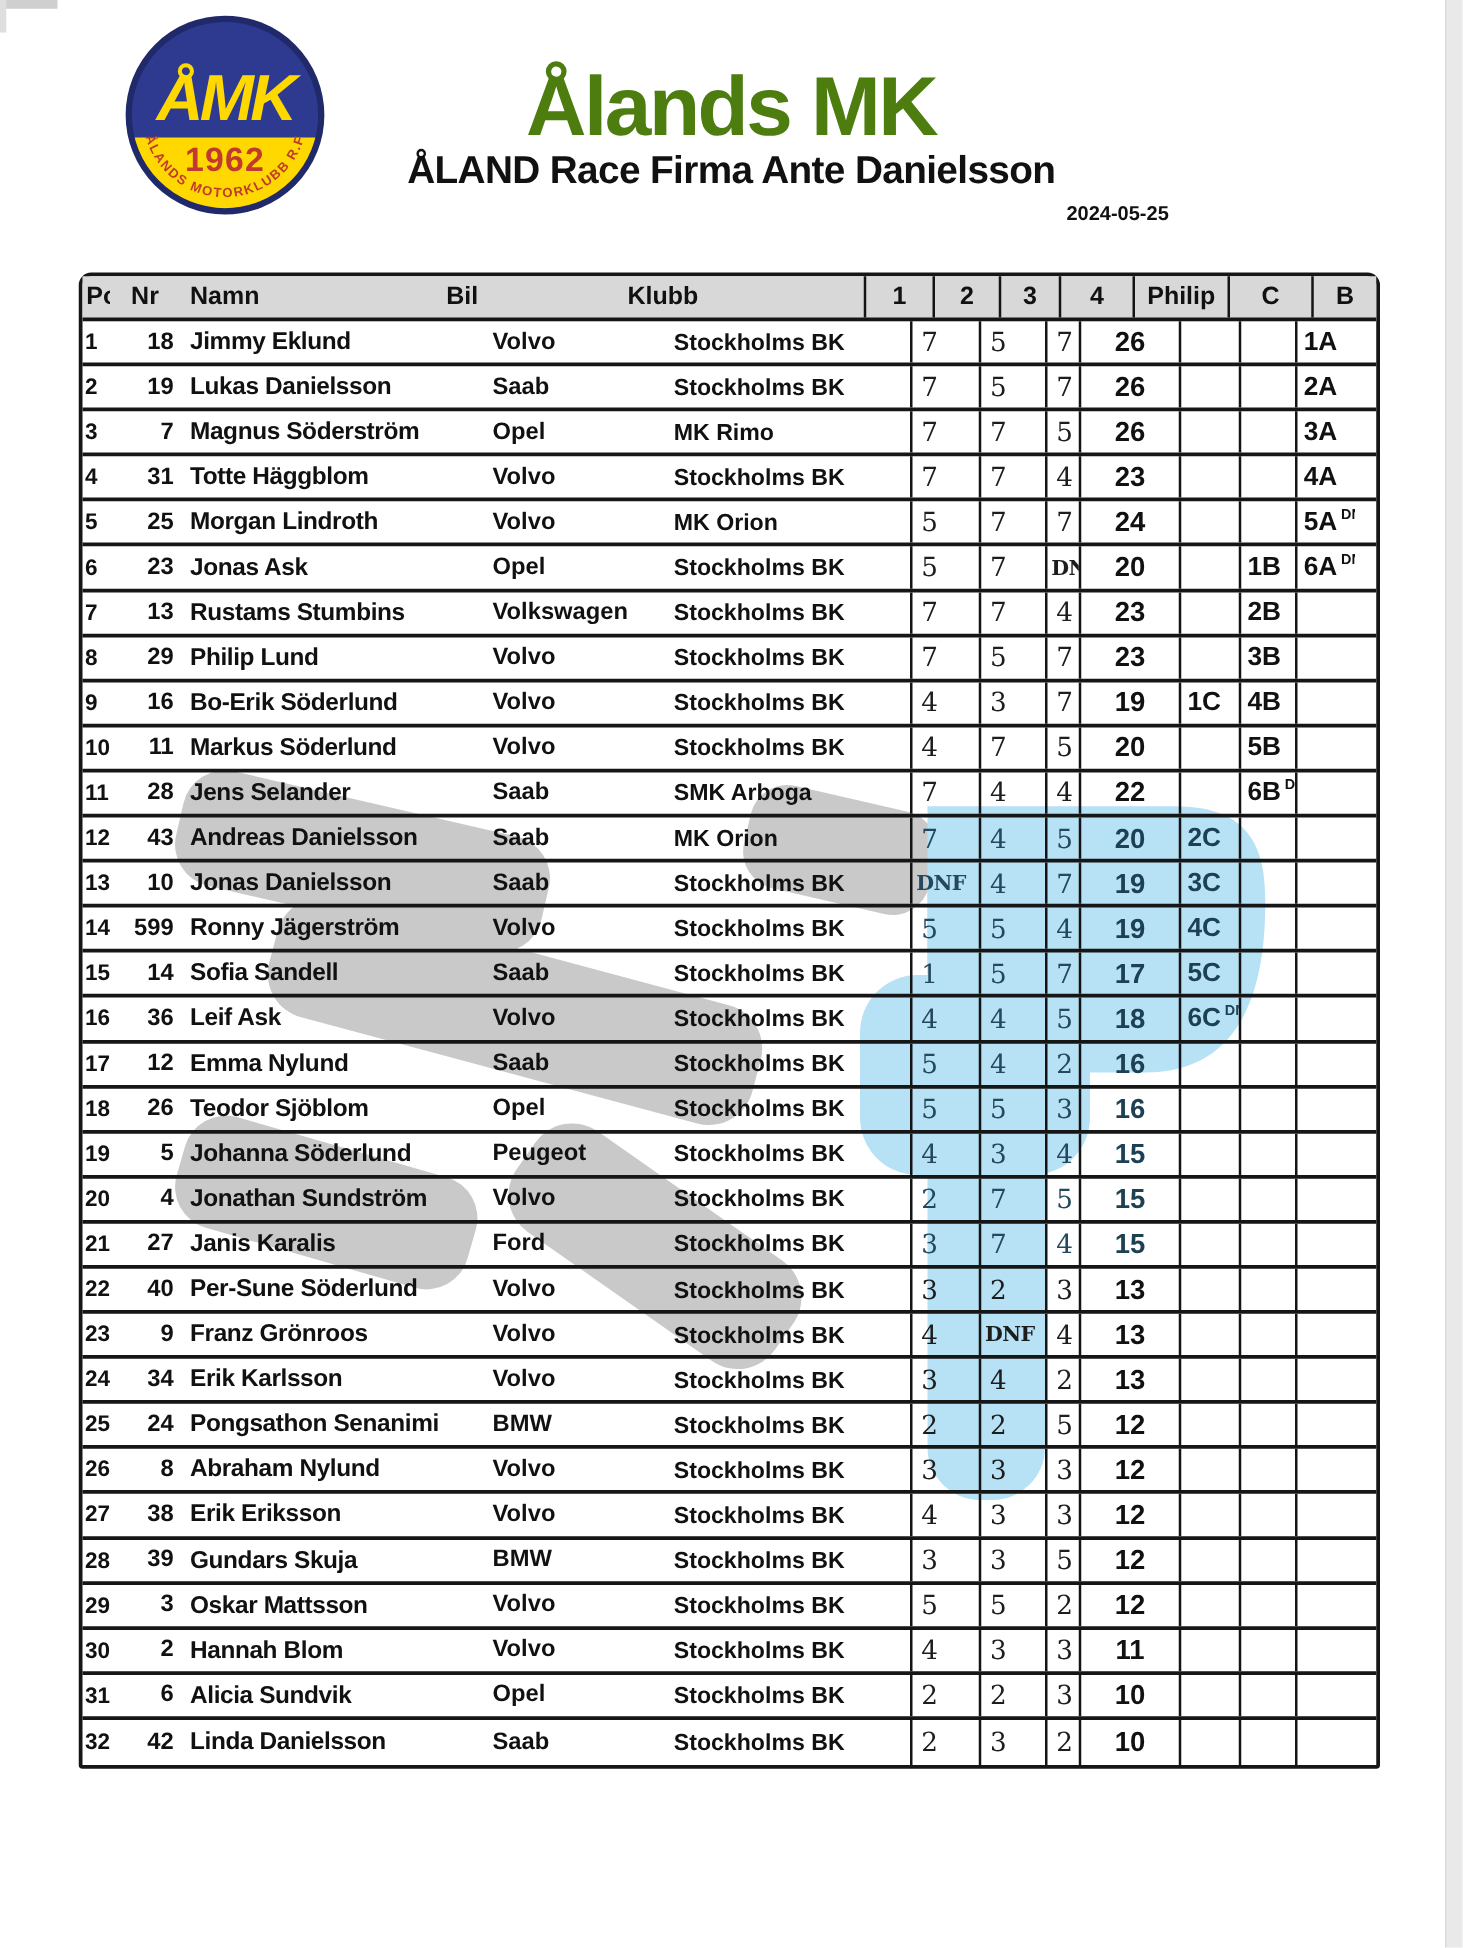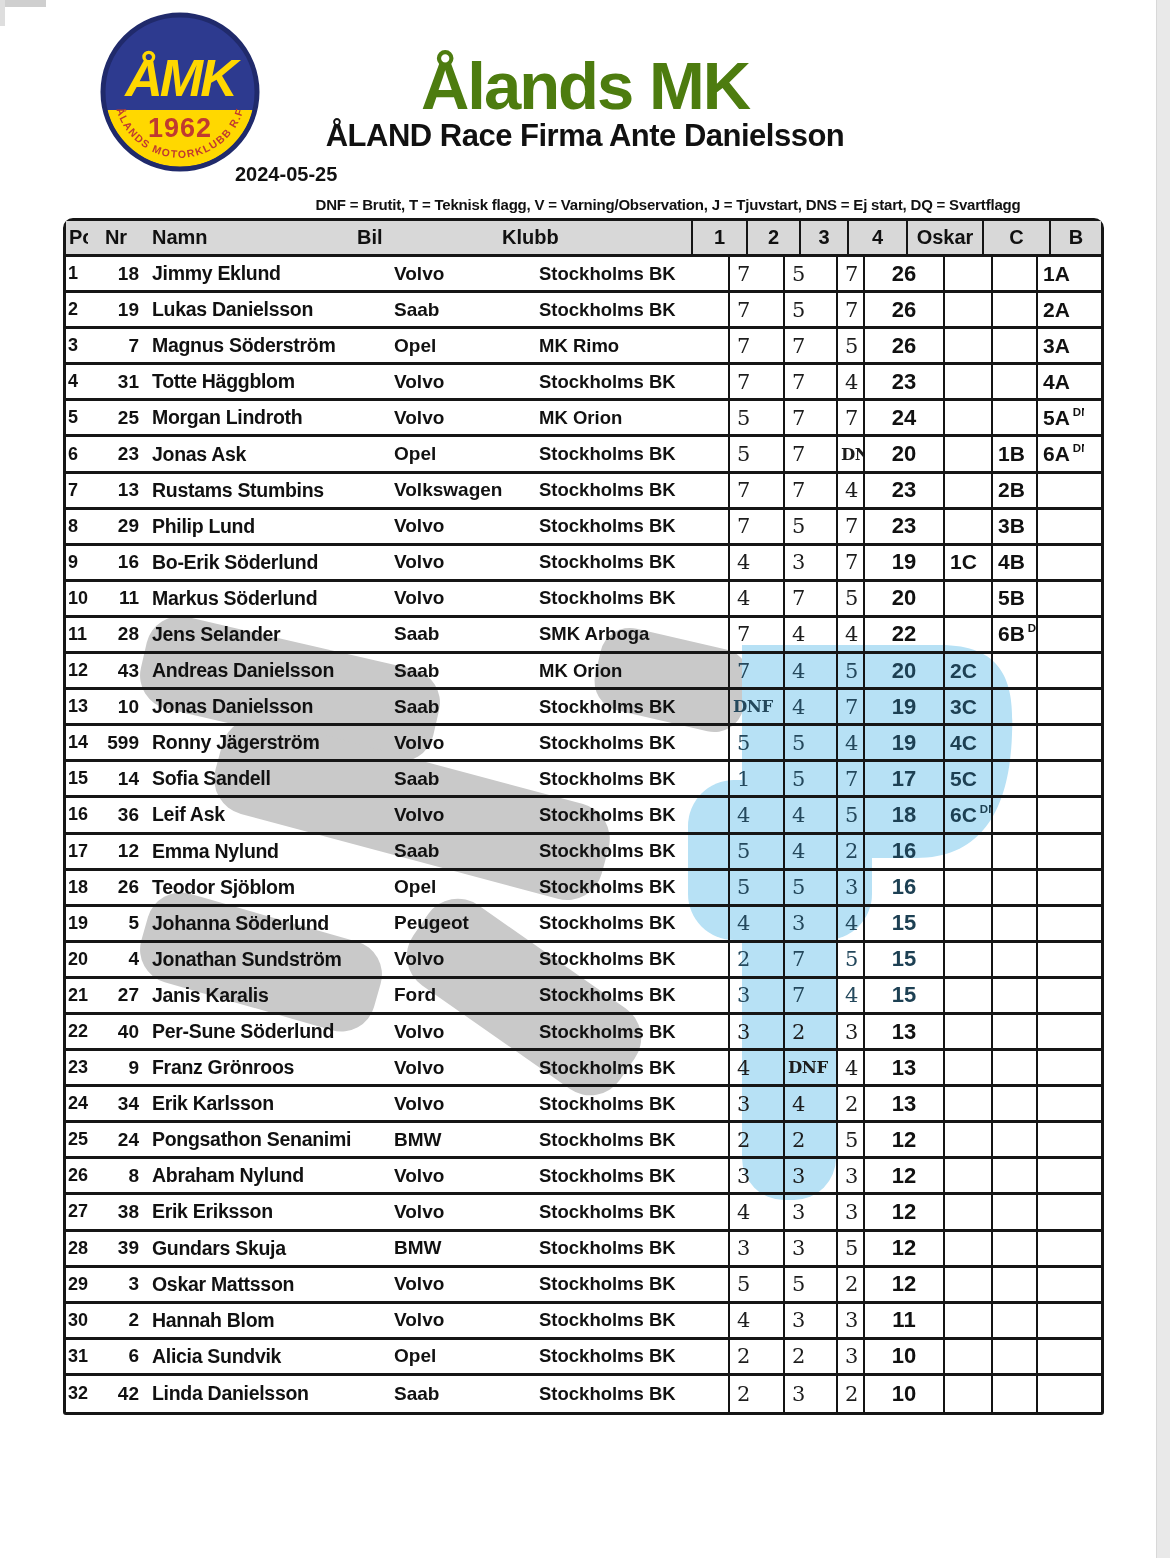--- a/index.html
+++ b/index.html
@@ -12,22 +12,22 @@
   .edge-left{position:absolute;left:0;top:0;width:5px;height:26px;background:#dedede;z-index:5;}
 
   .watermark{position:absolute;left:0;top:0;z-index:0;pointer-events:none;}
 
   
   .logo{position:absolute;left:98px;top:10px;width:164px;height:164px;}
   .title{position:absolute;left:260px;top:14px;width:650px;text-align:center;
          font-size:67px;font-weight:700;letter-spacing:-2px;line-height:92px;color:#4d7c0f;margin-top:26px;}
   .subtitle{position:absolute;left:235px;top:116px;width:700px;text-align:center;
             font-size:31px;font-weight:800;letter-spacing:-0.5px;line-height:40px;}
-  .eventdate{position:absolute;left:235px;top:163px;width:700px;text-align:left;
-             font-size:20px;font-weight:700;}
+  .eventdate{position:absolute;left:235px;top:163px;width:700px;text-align:right;
+             font-size:16px;font-weight:700;}
   .right-block{position:absolute;right:64px;top:18px;text-align:right;font-weight:800;}
   .rb-class{font-size:28px;line-height:31px;}
   .rb-subclass{font-size:23px;line-height:28px;}
   .rb-status{font-size:31px;line-height:36px;}
   .rb-doc{font-size:23px;line-height:26px;margin-top:26px;}
   .legend{position:absolute;left:238px;top:196px;width:860px;text-align:center;
           font-size:15px;font-weight:700;letter-spacing:-0.2px;}
 
   
   .rtable{position:absolute;left:63px;top:218px;width:1041px;z-index:1;
@@ -104,34 +104,33 @@
     <text font-size="10.5" font-weight="700" fill="#c03a30" letter-spacing="1.4" font-family="Liberation Sans, sans-serif">
       <textPath href="#lowerArc" startOffset="50%" text-anchor="middle">ÅLANDS MOTORKLUBB R.F</textPath>
     </text>
   </svg>
 
   <div class="title">Ålands MK</div>
   <div class="subtitle">ÅLAND Race Firma Ante Danielsson</div>
   <div class="eventdate">2024-05-25</div>
 
 
-  <div class="legend">DNF = Brutit, T = Teknisk flagg, V = Varning/Observation, J = Tjuvstart, DNS = Ej start, DQ = Svartflagg</div>
 
   <div class="rtable">
     <div class="thead">
       <div class="cell hd-pos">Pos</div>
       <div class="cell hd-nr hd">Nr</div>
       <div class="cell hd-name">Namn</div>
       <div class="cell hd-car">Bil</div>
       <div class="cell hd-club">Klubb</div>
       <div class="cell hd-h1 hd num">1</div>
       <div class="cell hd-h2 hd num">2</div>
       <div class="cell hd-h3 hd num">3</div>
       <div class="cell hd-h4 hd num">4</div>
-      <div class="cell hd-total hd num">Oskar</div>
+      <div class="cell hd-total hd num">Philip</div>
       <div class="cell hd-c hd num">C</div>
       <div class="cell hd-b hd num">B</div>
     </div>
     <div class="tbody">
         <div class="trow">
           <div class="cell c-pos">
             <span>1</span>
           </div>
           <div class="cell c-nr">
             <span>18</span>

